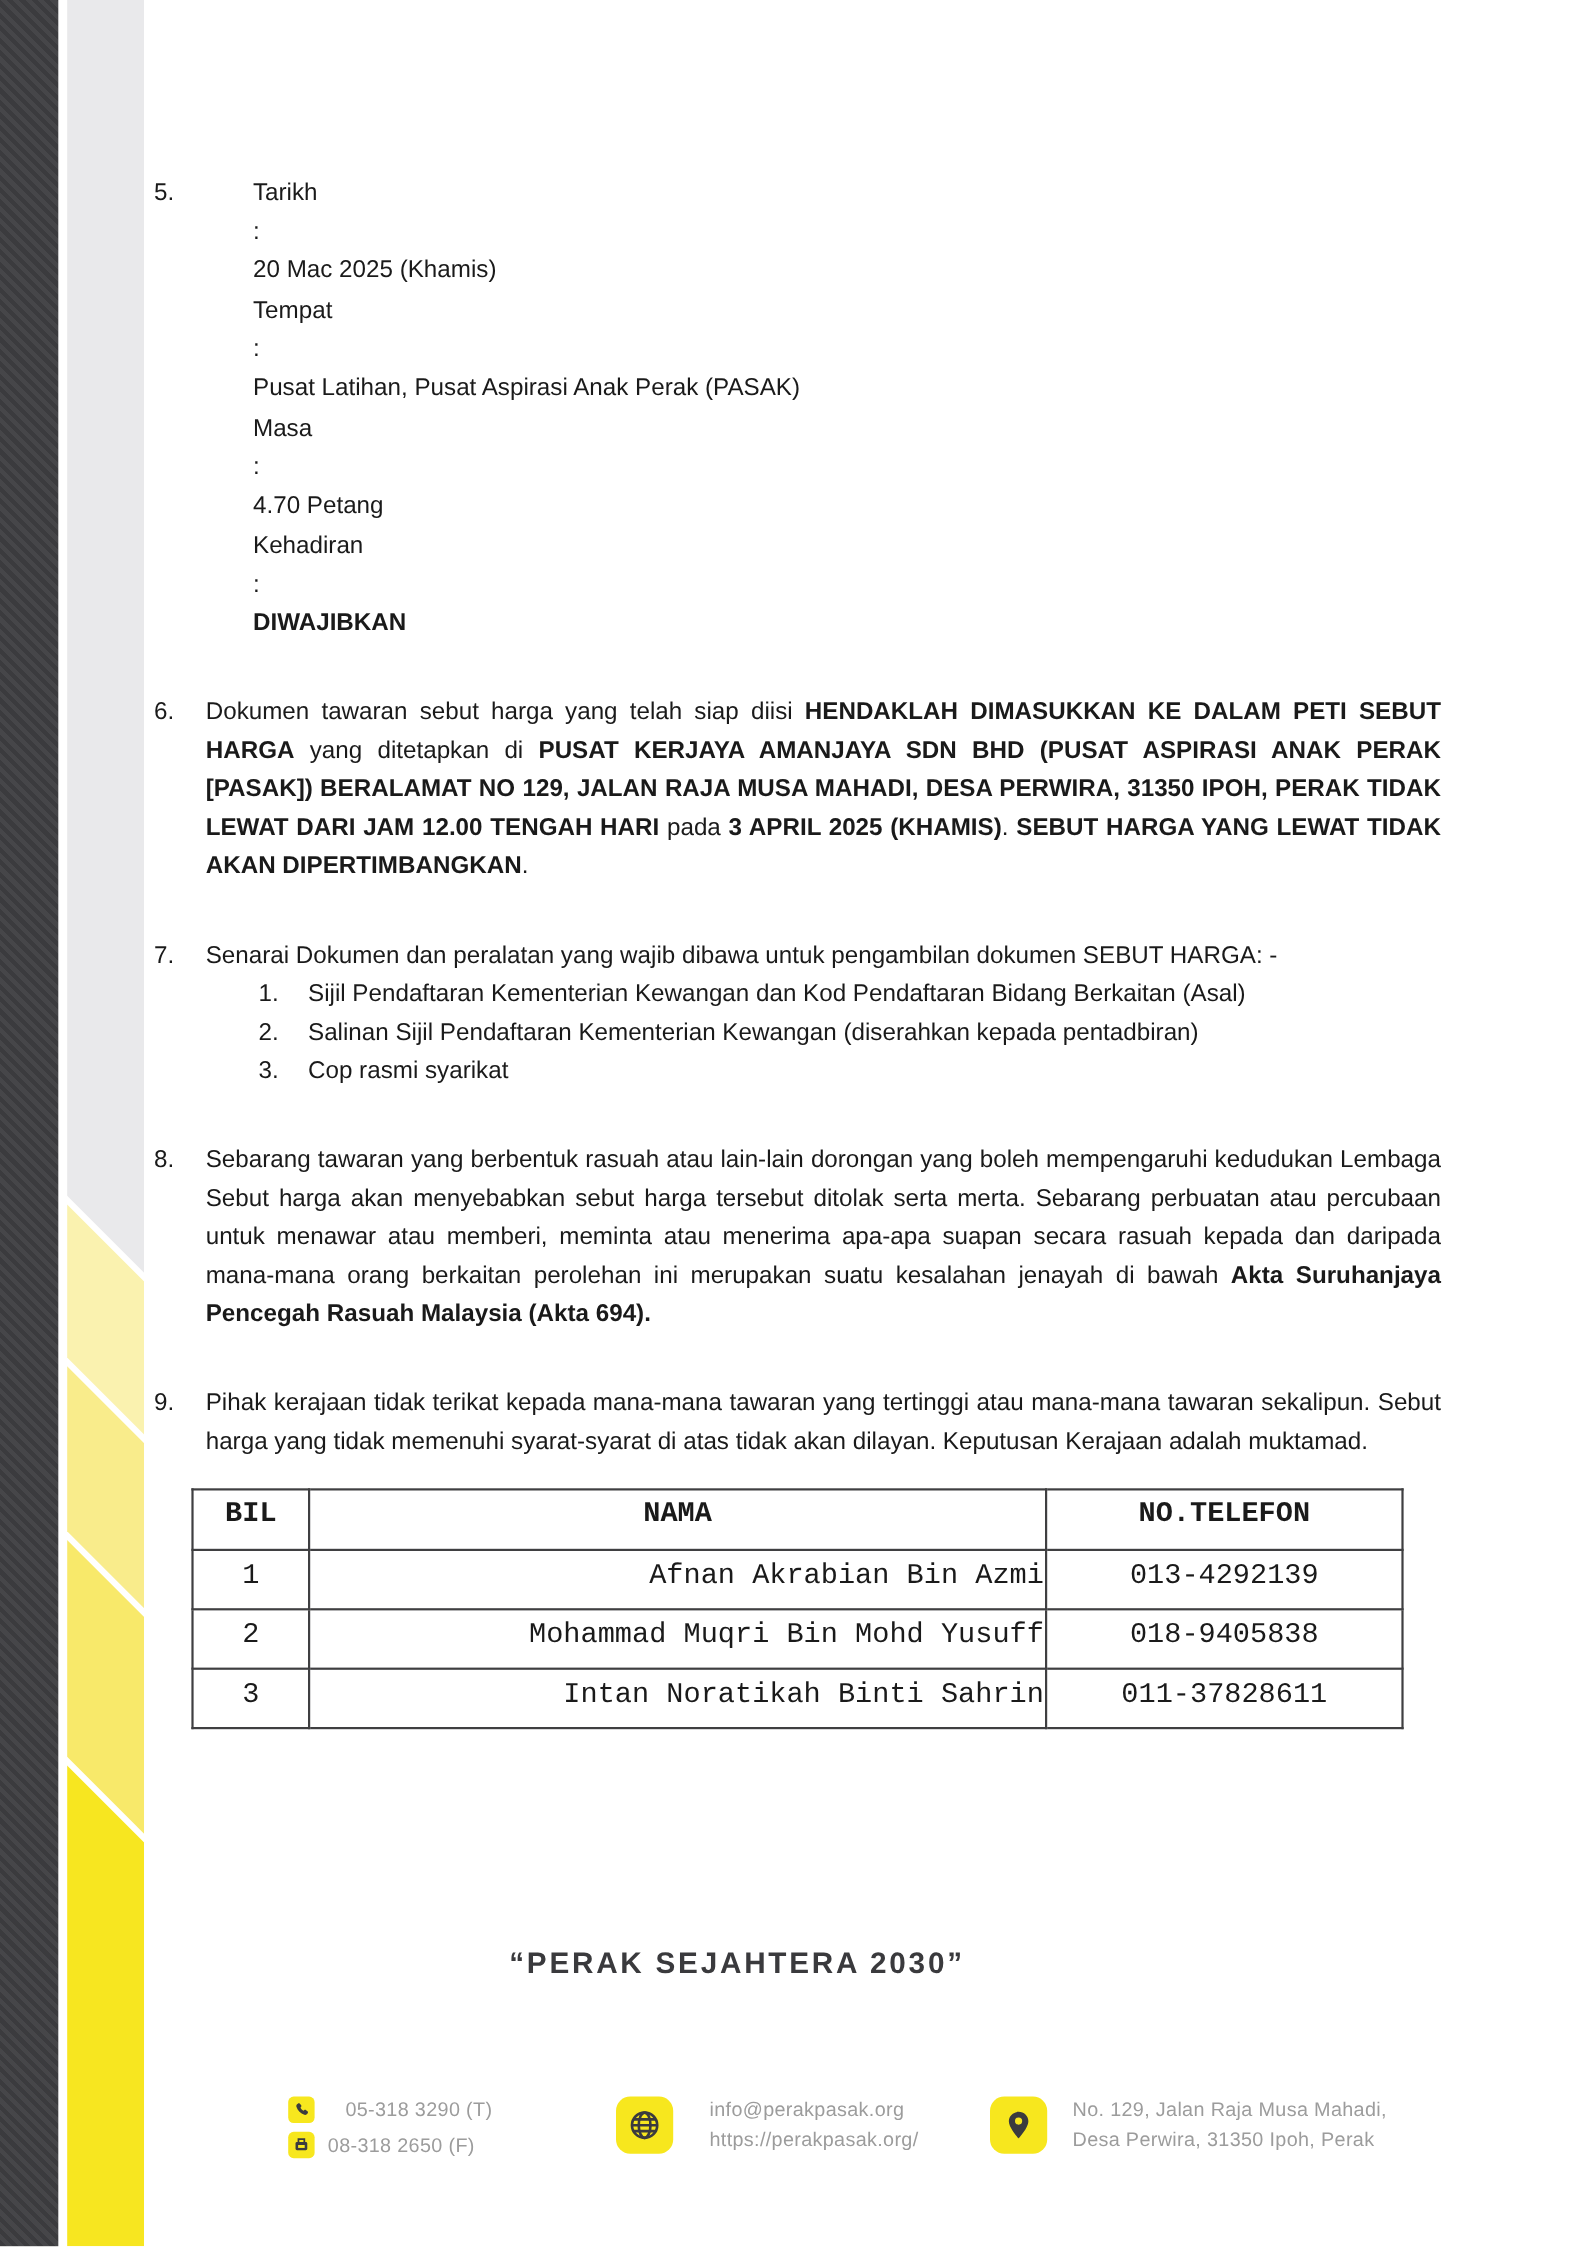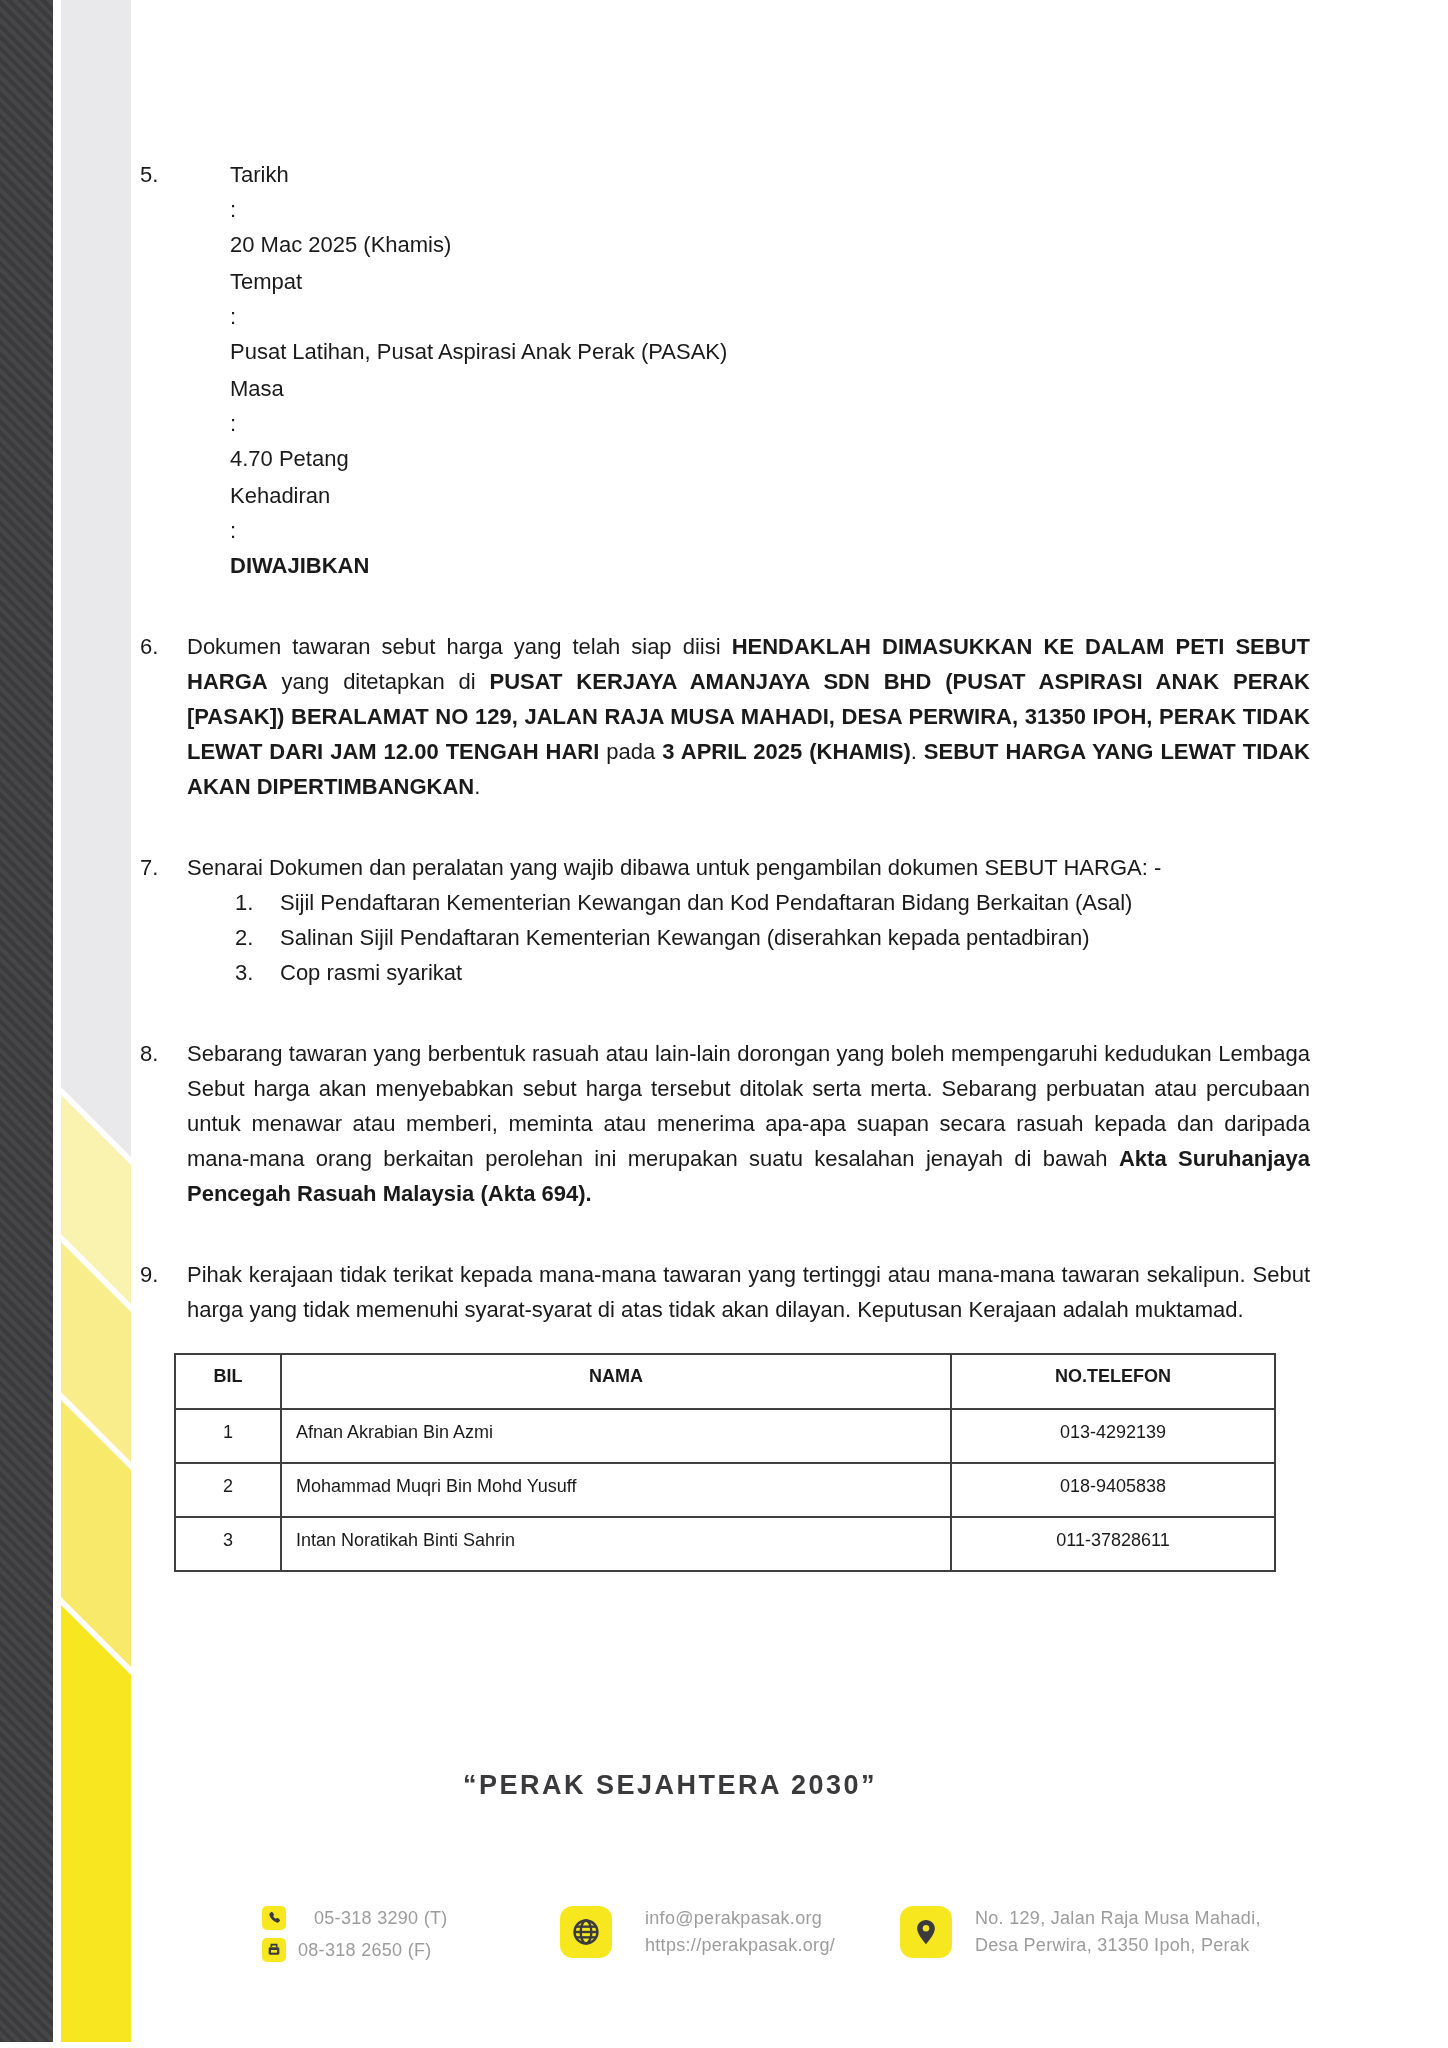--- a/index.html
+++ b/index.html
@@ -36,29 +36,29 @@
 
   .sub{position:relative;padding-left:93px;text-align:left;}
   .sub .snum{position:absolute;left:48px;top:0;}
 
   table.contact{
     margin:26px 0 0 34px;width:1100px;
     border-collapse:collapse;table-layout:fixed;
   }
   table.contact th, table.contact td{
     border:2px solid #3f3f41;vertical-align:top;
-    font-size:18px;line-height:26px;
+    font-size:26px;line-height:26px;font-family:Liberation Mono, monospace;
   }
   table.contact th{height:44px;padding-top:8px;font-weight:bold;text-align:center;}
   table.contact td{height:42px;padding-top:9px;}
   .col-bil{width:106px;}
   .col-nama{width:670px;}
   .col-tel{width:324px;}
   td.c{text-align:center;}
-  td.l{text-align:left;padding-left:14px;}
+  td.l{text-align:right;padding-left:14px;}
 
   .slogan{
     position:absolute;top:1770px;left:0;width:1340px;
     text-align:center;
     font-size:27px;font-weight:800;letter-spacing:2.5px;
     color:#3a3a3d;
   }
 
   
   .footer{position:absolute;left:0;top:0;width:1448px;height:2048px;pointer-events:none;}

